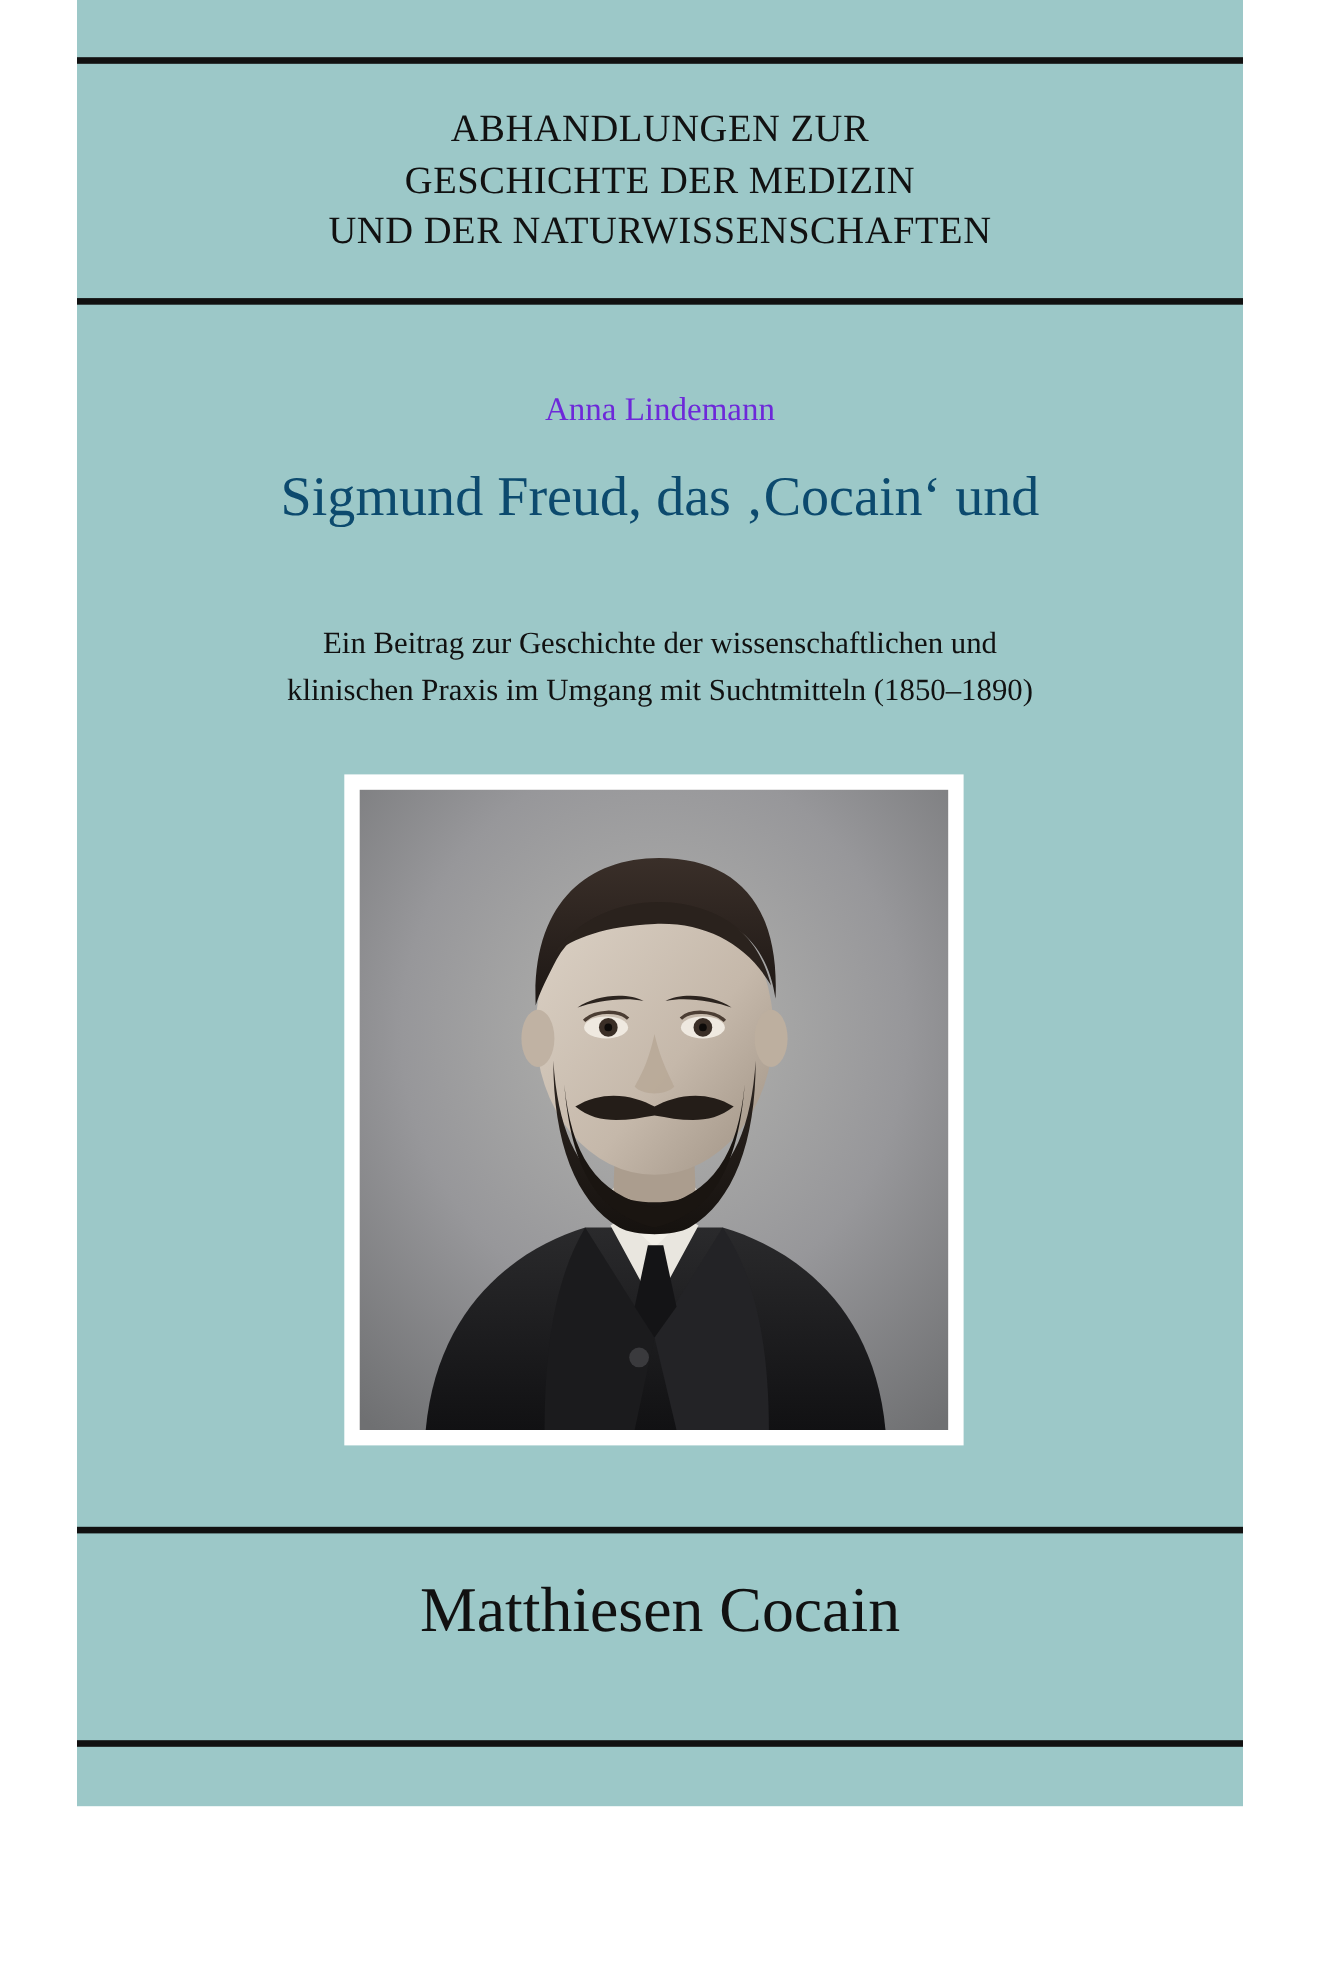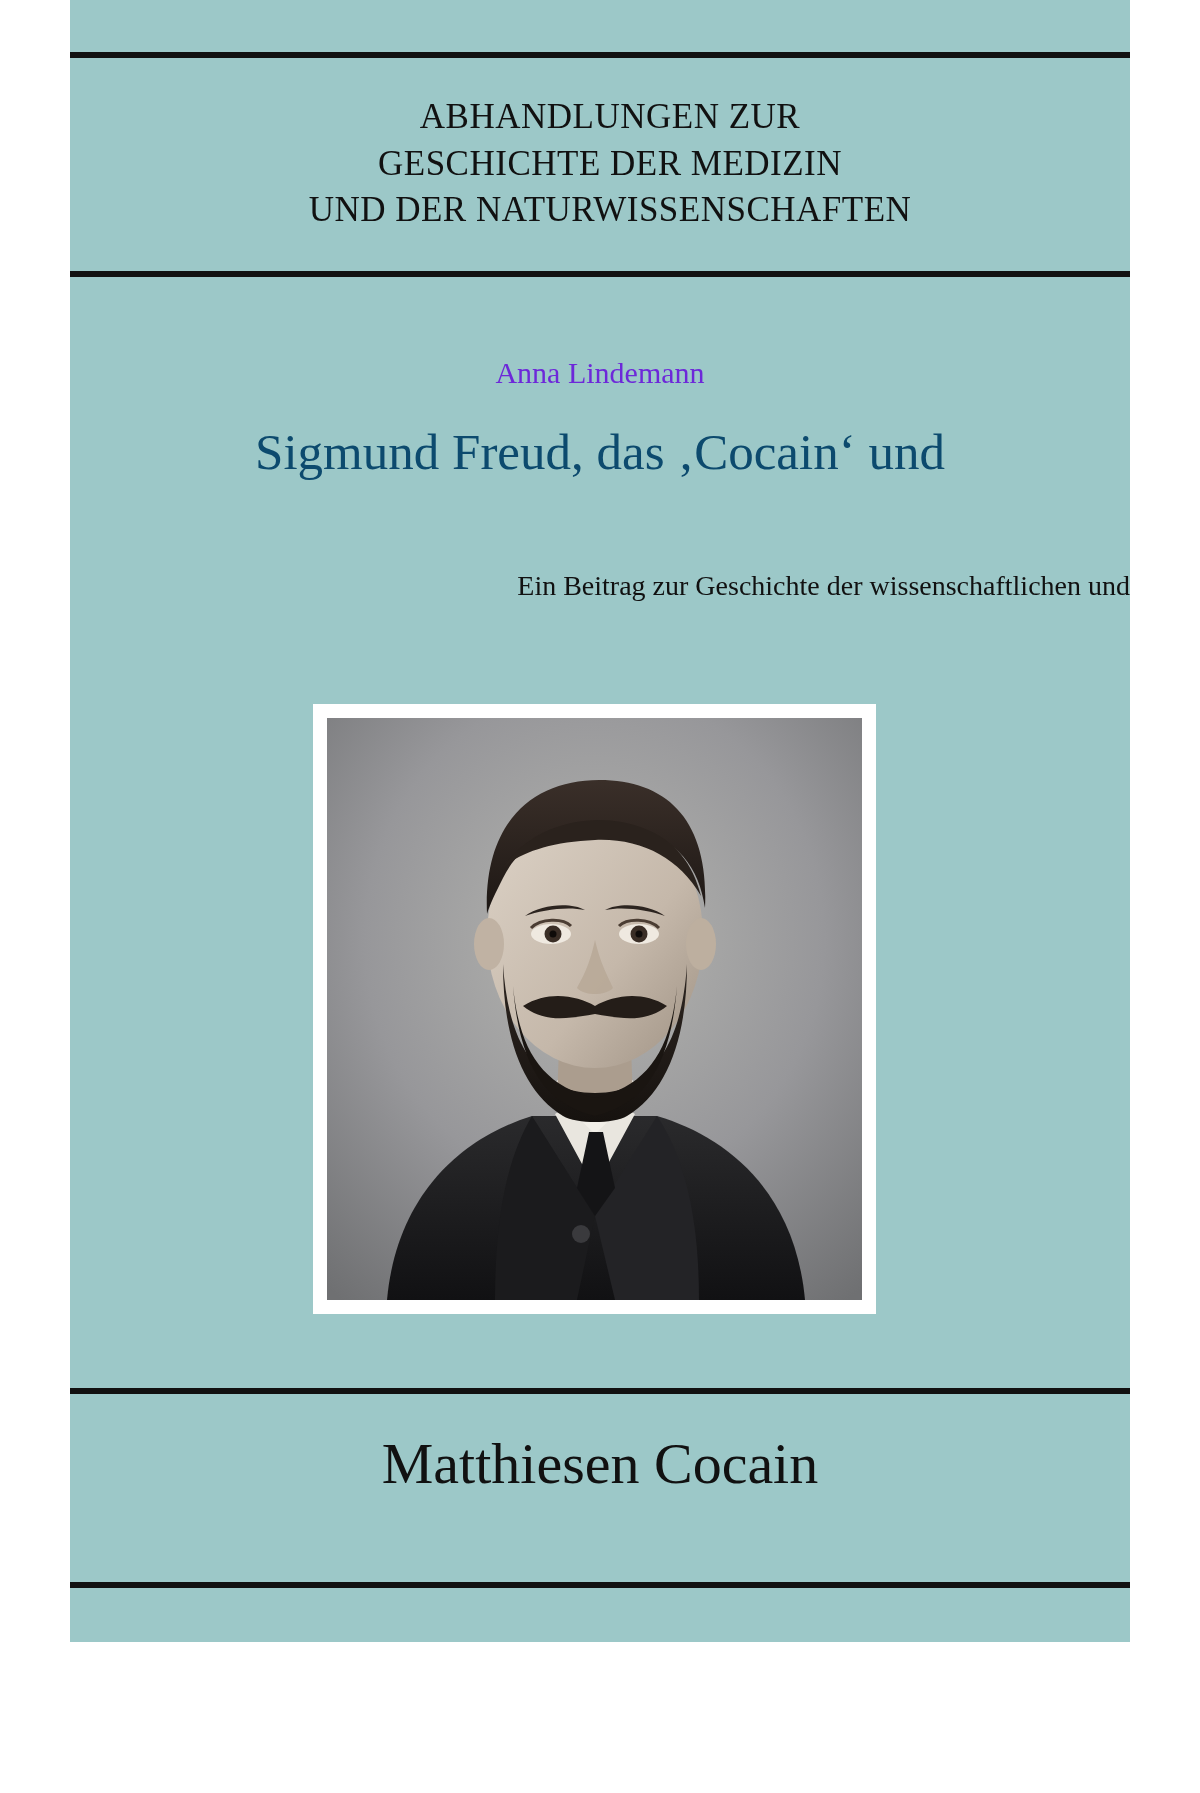--- a/index.html
+++ b/index.html
@@ -39,21 +39,20 @@
     top: 94px;
     left: 0;
     width: 100%;
     text-align: center;
     color: #111111;
     font-size: 35px;
     line-height: 1.33;
     letter-spacing: 0.5px;
     font-variant: small-caps;
     text-transform: uppercase;
-    padding-left: 10px;
   }
   .series-line { display: block; }
 
   .author {
     position: absolute;
     top: 356px;
     left: 0;
     width: 100%;
     text-align: center;
     font-size: 30px;
@@ -69,21 +68,21 @@
     line-height: 1.26;
     color: #0c4a6e;
   }
   .title-line { display: block; }
 
   .subtitle {
     position: absolute;
     top: 565px;
     left: 0;
     width: 100%;
-    text-align: right;
+    text-align: center;
     font-size: 28px;
     line-height: 1.5;
     color: #111111;
   }
   .subtitle-line { display: block; }
 
   .portrait-frame {
     position: absolute;
     top: 704px;
     left: 243px;
@@ -128,20 +127,21 @@
   <div class="rule rule-series"></div>
 
   <div class="author">Anna Lindemann</div>
 
   <div class="title">
     <span class="title-line">Sigmund Freud, das ‚Cocain‘ und</span>
   </div>
 
   <div class="subtitle">
     <span class="subtitle-line">Ein Beitrag zur Geschichte der wissenschaftlichen und</span>
+    <span class="subtitle-line">klinischen Praxis im Umgang mit Suchtmitteln (1850–1890)</span>
   </div>
 
   <div class="portrait-frame">
     <div class="portrait">
       <svg viewBox="0 0 535 582" preserveAspectRatio="xMidYMid slice" aria-hidden="true">
         <defs>
           <radialGradient id="bgGrad" cx="50%" cy="38%" r="78%">
             <stop offset="0%" stop-color="#b4b4b0"></stop>
             <stop offset="55%" stop-color="#97979a"></stop>
             <stop offset="100%" stop-color="#6f7072"></stop>

